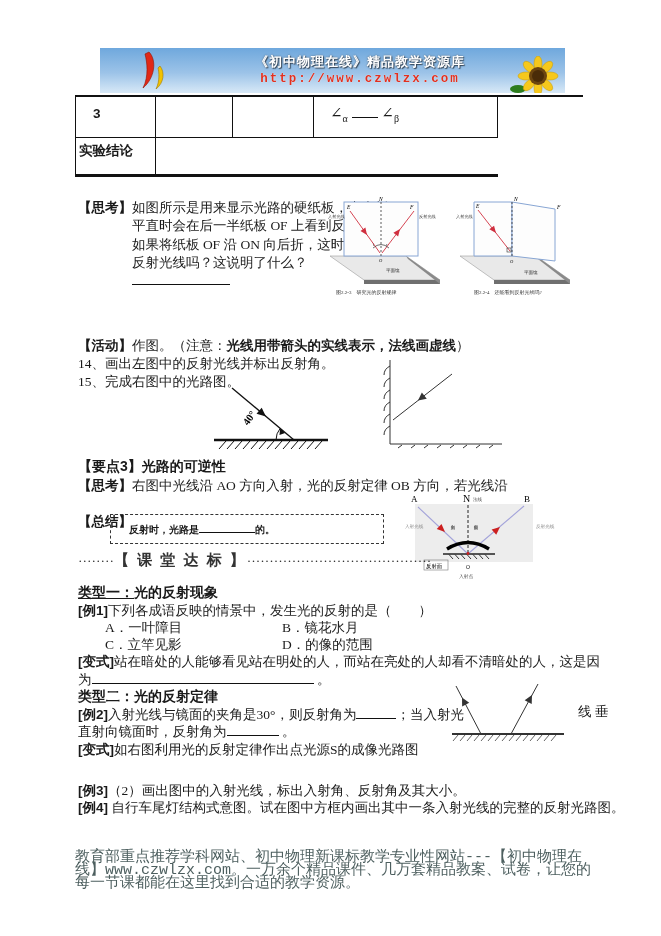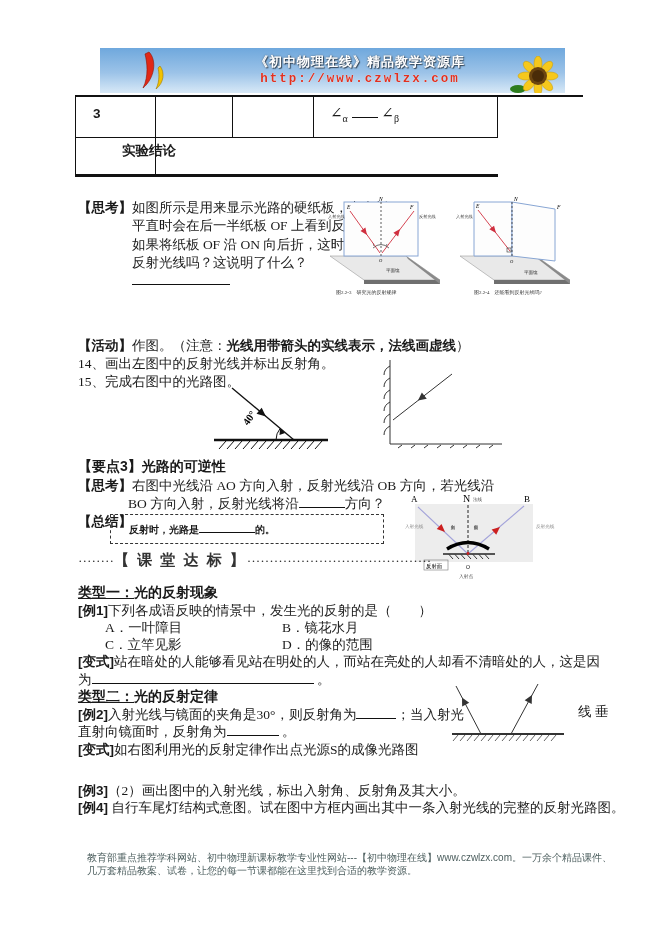--- a/index.html
+++ b/index.html
@@ -17,22 +17,22 @@
           font-weight:bold;font-size:13px;letter-spacing:1px;
           font-family:"Liberation Sans","DejaVu Sans",sans-serif;text-shadow:1px 1px 1px #345,0 0 2px #567;}
   .banner-url{position:absolute;left:95px;top:24px;width:330px;text-align:center;color:#e03020;
           font-weight:bold;font-size:12.5px;letter-spacing:2px;
           font-family:"Liberation Mono","DejaVu Sans Mono",monospace;text-shadow:0 0 1px #fff;}
   
   .sumbox{position:absolute;left:110px;top:514px;width:272px;height:28px;border:1px dashed #333;}
   .sumbox-inner{position:absolute;left:18px;top:5px;font-size:10px;}
   .divider{color:#333;}
   .opt{position:absolute;white-space:nowrap;}
-  .footer{position:absolute;left:75px;top:851px;width:528px;font-size:10px;line-height:13px;
-          color:#4d5f5f;font-family:Liberation Sans, sans-serif;margin-left:12px;}
+  .footer{position:absolute;left:75px;top:851px;width:528px;font-size:15px;line-height:13px;
+          color:#4d5f5f;font-family:Liberation Mono, monospace;}
   sub{font-size:10px;}
   svg text{font-family:"Liberation Serif","DejaVu Serif",serif;}
 </style>
 </head>
 <body>
 
 <div id="page">
 
   <div class="banner">
     <svg class="abs" style="left:35px;top:2px;" width="40" height="42" viewBox="0 0 40 42">
@@ -66,21 +66,21 @@
   <div class="rule" style="left:497px;top:95px;width:1px;height:42px;"></div>
   <div class="rule" style="left:75px;top:137px;width:423px;height:1px;"></div>
   <div class="rule" style="left:75px;top:174px;width:423px;height:3px;"></div>
 
   <div class="abs b" style="left:93px;top:106px;">3</div>
   <div class="abs line" style="left:330px;top:104px;font-size:15px;">
     <span><span>∠</span><sub>α</sub></span>
     <span class="blank" style="width:26px;"></span>
     <span><span>∠</span><sub>β</sub></span>
   </div>
-  <div class="abs b" style="left:79px;top:142px;margin-left:43px;">实验结论</div>
+  <div class="abs b" style="left:79px;top:142px;">实验结论</div>
 
   <div class="abs" style="left:78px;top:199px;width:268px;line-height:18.3px;padding-left:54px;text-indent:-54px;">
     <span class="b">【思考】</span><span>如图所示是用来显示光路的硬纸板，当直板平直时会在后一半纸板 OF 上看到反射光线，如果将纸板 OF 沿 ON 向后折，这时还能看到反射光线吗？这说明了什么？</span><span class="blank" style="width:98px;"></span>
   </div>
 
   <svg class="abs" style="left:328px;top:196px;" width="252" height="102" viewBox="0 0 252 102">
 
     <g>
       <polygon points="2,60 78,60 112,84 36,84" fill="#e9e9e9" stroke="#9a9a9a" stroke-width="0.6"></polygon>
       <polygon points="36,84 112,84 112,88 36,88" fill="#6f6f6f"></polygon>
@@ -174,24 +174,21 @@
         <line x1="93" y1="87" x2="89" y2="90"></line>
       <line x1="106" y1="87" x2="102" y2="90"></line>
         <line x1="119" y1="87" x2="115" y2="90"></line>
     </g>
     <line x1="78" y1="16" x2="19" y2="62" stroke="#333" stroke-width="1"></line>
     <polygon points="0,0 -8,4 -8,-4" transform="translate(44,42.5) rotate(142)" fill="#333"></polygon>
   </svg>
 
   <div class="abs line b" style="left:78px;top:458px;font-size:14px;">【要点3】光路的可逆性</div>
   <div class="abs line" style="left:78px;top:477px;">
-    <span class="b">【思考】</span><span>右图中光线沿 AO 方向入射，反射光线沿 OB 方向，若光线沿</span>
-  </div>
-  <div class="abs line" style="left:128px;top:495px;">
-    <span>BO 方向入射，反射光线将沿</span><span class="blank" style="width:46px;"></span><span>方向？</span>
+    <span class="b">【思考】</span><span>右图中光线沿 AO 方向入射，光的反射定律 OB 方向，若光线沿</span>
   </div>
   <div class="abs line b" style="left:78px;top:513px;">【总结】</div>
   <div class="sumbox">
     <div class="sumbox-inner line b">
       <span>反射时，光路是</span><span class="blank" style="width:56px;"></span><span>的。</span>
     </div>
   </div>
 
   <svg class="abs" style="left:403px;top:487px;" width="180" height="100" viewBox="0 0 180 100">
     <rect x="12" y="17" width="118" height="58" fill="#ededed"></rect>
@@ -241,21 +238,21 @@
   <div class="opt" style="left:105px;top:636px;">C．立竿见影</div>
   <div class="opt" style="left:282px;top:636px;">D．的像的范围</div>
   <div class="abs line" style="left:78px;top:653px;">
     <span class="b">[变式]</span><span>站在暗处的人能够看见站在明处的人，而站在亮处的人却看不清暗处的人，这是因</span>
   </div>
   <div class="abs line" style="left:78px;top:671px;">
     <span>为</span><span class="blank" style="width:222px;"></span>&nbsp;<span>。</span>
   </div>
 
   <div class="abs line" style="left:78px;top:688px;font-size:14px;">
-    <span class="b" style="text-decoration:underline;">类型二：</span><span class="b">光的反射定律</span>
+    <span class="b" style="">类型二：</span><span class="b">光的反射定律</span>
   </div>
   <div class="abs line" style="left:78px;top:706px;">
     <span class="b">[例2]</span><span>入射光线与镜面的夹角是30°，则反射角为</span><span class="blank" style="width:40px;"></span><span>；当入射光</span>
   </div>
   <div class="abs line" style="left:578px;top:703px;">线 垂</div>
   <div class="abs line" style="left:78px;top:723px;">
     <span>直射向镜面时，反射角为</span><span class="blank" style="width:52px;"></span>&nbsp;<span>。</span>
   </div>
   <div class="abs line" style="left:78px;top:741px;">
     <span class="b">[变式]</span><span>如右图利用光的反射定律作出点光源S的成像光路图</span>

